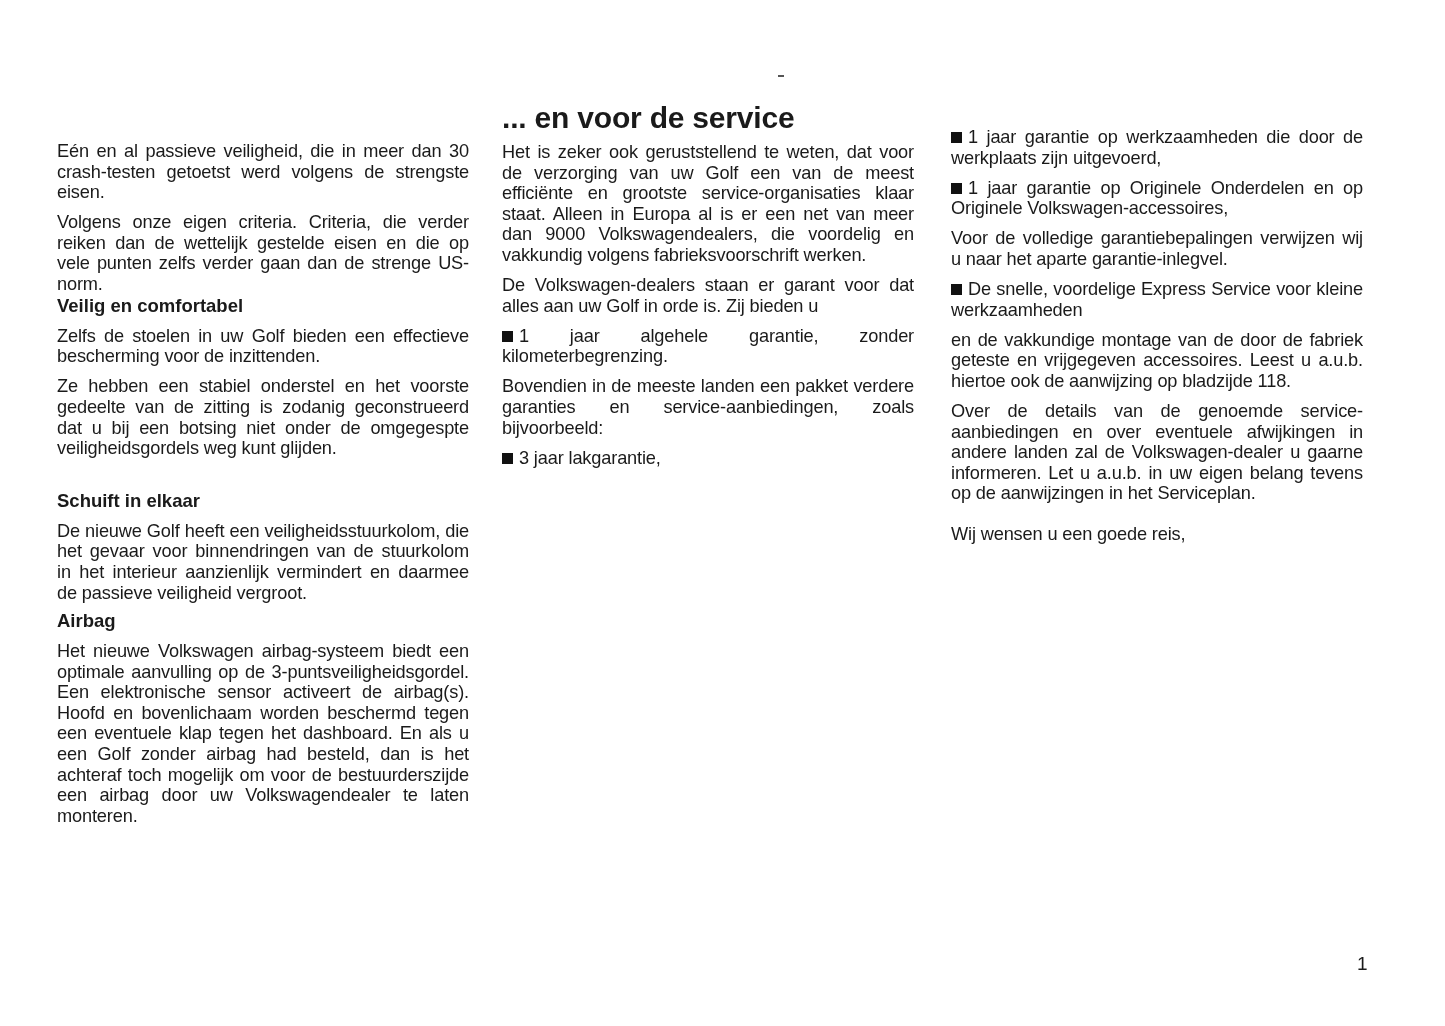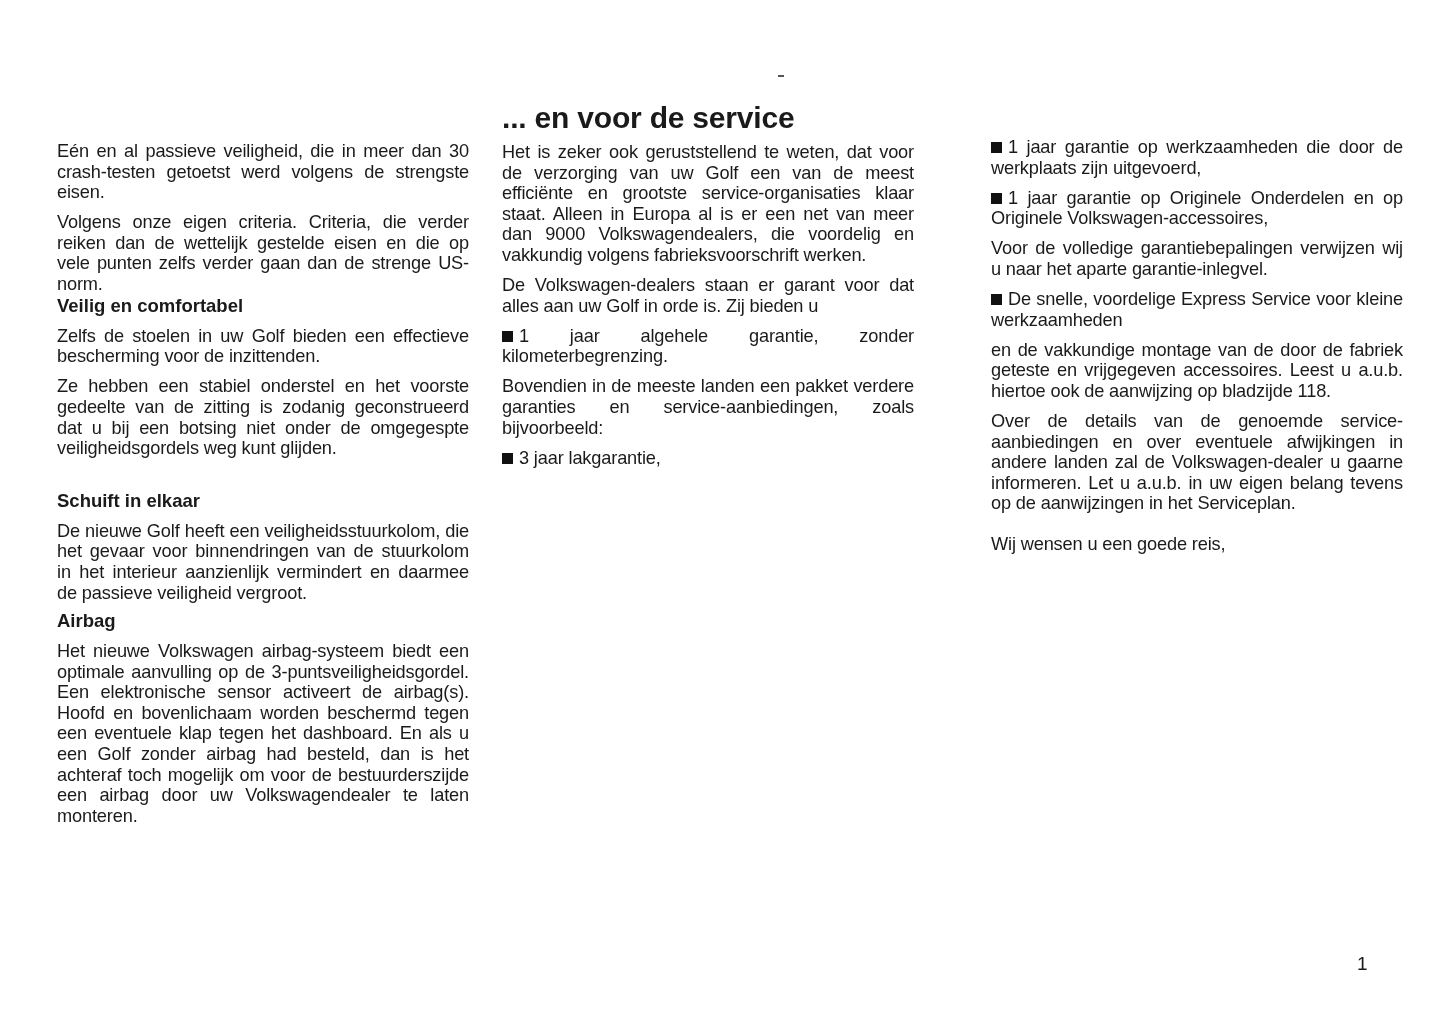--- a/index.html
+++ b/index.html
@@ -6,21 +6,21 @@
   body { width:1445px; height:1026px; position:relative; overflow:hidden;
          font-family:"Liberation Sans", sans-serif; color:#1a1a1a; }
   .col { position:absolute; width:412px; }
   .col p { margin:0 0 9.5px 0; font-size:18.2px; line-height:20.6px;
            text-align:justify; letter-spacing:-0.15px; }
   .col h3 { margin:0 0 9px 0; font-size:18.5px; line-height:22px; font-weight:bold; }
   .bullet::before { content:""; display:inline-block; width:11px; height:11px;
                     background:#111; margin-right:6px; vertical-align:0; }
   #col1 { left:57px; top:141px; }
   #col2 { left:502px; top:142px; }
-  #col3 { left:951px; top:137px;margin-left:40px; }
+  #col3 { left:951px; top:127px; }
   #headline { position:absolute; left:502px; top:101px; font-size:30px;
               font-weight:bold; margin:0; letter-spacing:-0.2px;text-align:right; }
   #mark { position:absolute; left:778px; top:75px; width:6px; height:2px; background:#555; }
   #pagenum { position:absolute; left:1357px; top:953px; font-size:19px; }
   .sig { font-weight:bold; }
 </style>
 </head>
 <body>
 
 <div id="mark"></div>

